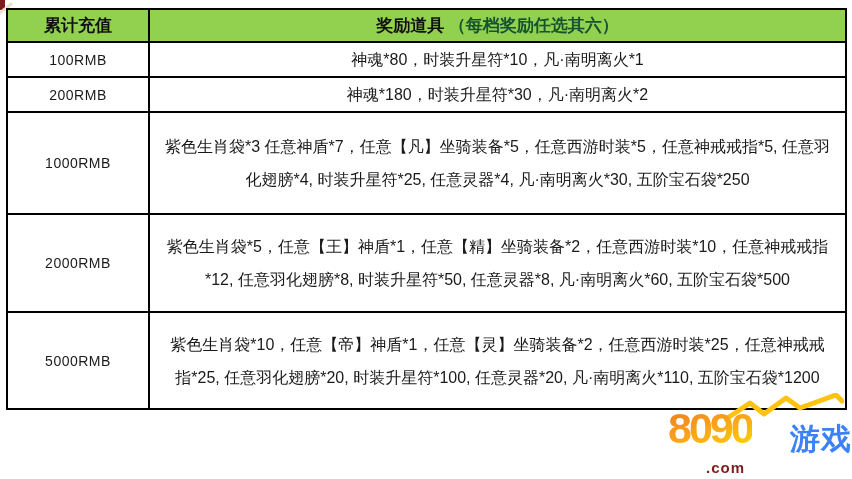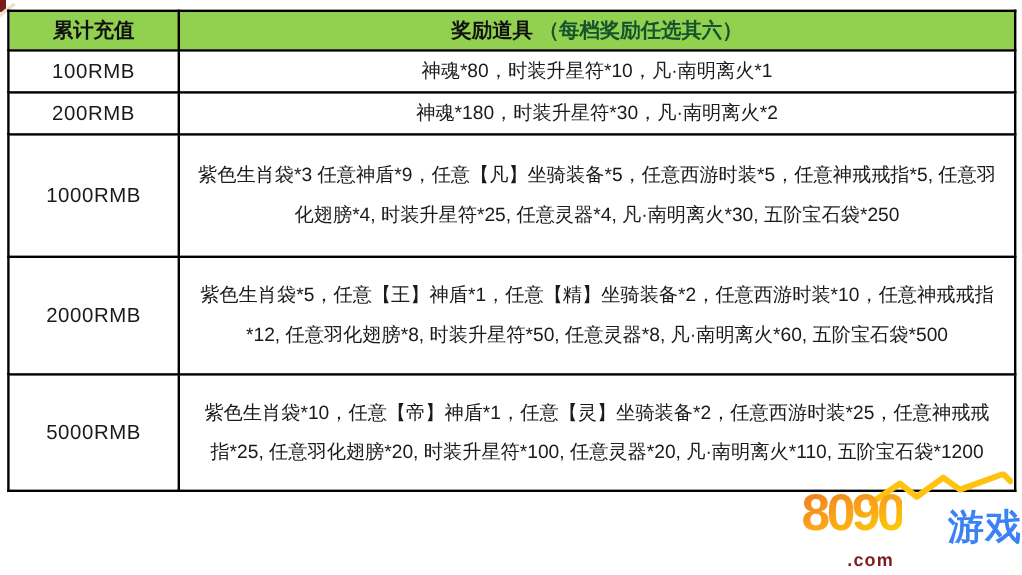--- a/index.html
+++ b/index.html
@@ -15,21 +15,21 @@
   table{border-collapse:collapse;table-layout:fixed;width:839px;}
   td,th{border:2px solid #000;overflow:hidden;}
   col.c-tier{width:142px;}
   col.c-rewards{width:697px;}
   th.head{
     background:#92d050;height:29px;
     font-size:17px;font-weight:bold;text-align:center;color:#111;
   }
   th.head .note{color:#14532d;}
   td.tier{
-    text-align:center;font-size:17px;font-weight:normal;letter-spacing:0.5px;
+    text-align:center;font-size:14px;font-weight:normal;letter-spacing:0.5px;
   }
   td.rewards{
     text-align:center;font-size:16px;line-height:33px;padding:0 15px;
   }
   tr.r-s{height:31px;}
   tr.r-m1{height:33px;}
   tr.r-m2{height:34px;}
   tr.r-l1{height:102px;}
   tr.r-l2{height:98px;}
   tr.r-l3{height:97px;}
@@ -79,21 +79,21 @@
     <tr class="r-m1">
       <td class="tier">100RMB</td>
       <td class="rewards">神魂*80，时装升星符*10，凡·南明离火*1</td>
     </tr>
     <tr class="r-m2">
       <td class="tier">200RMB</td>
       <td class="rewards">神魂*180，时装升星符*30，凡·南明离火*2</td>
     </tr>
     <tr class="r-l1">
       <td class="tier">1000RMB</td>
-      <td class="rewards">紫色生肖袋*3 任意神盾*9，任意【凡】坐骑装备*5，任意西游时装*5，任意神戒戒指*5, 任意羽化翅膀*4, 时装升星符*25, 任意灵器*4, 凡·南明离火*30, 五阶宝石袋*250</td>
+      <td class="rewards">紫色生肖袋*3 任意神盾*7，任意【凡】坐骑装备*5，任意西游时装*5，任意神戒戒指*5, 任意羽化翅膀*4, 时装升星符*25, 任意灵器*4, 凡·南明离火*30, 五阶宝石袋*250</td>
     </tr>
     <tr class="r-l2">
       <td class="tier">2000RMB</td>
       <td class="rewards">紫色生肖袋*5，任意【王】神盾*1，任意【精】坐骑装备*2，任意西游时装*10，任意神戒戒指*12, 任意羽化翅膀*8, 时装升星符*50, 任意灵器*8, 凡·南明离火*60, 五阶宝石袋*500</td>
     </tr>
     <tr class="r-l3">
       <td class="tier">5000RMB</td>
       <td class="rewards">紫色生肖袋*10，任意【帝】神盾*1，任意【灵】坐骑装备*2，任意西游时装*25，任意神戒戒指*25, 任意羽化翅膀*20, 时装升星符*100, 任意灵器*20, 凡·南明离火*110, 五阶宝石袋*1200</td>
     </tr>
   </tbody>

